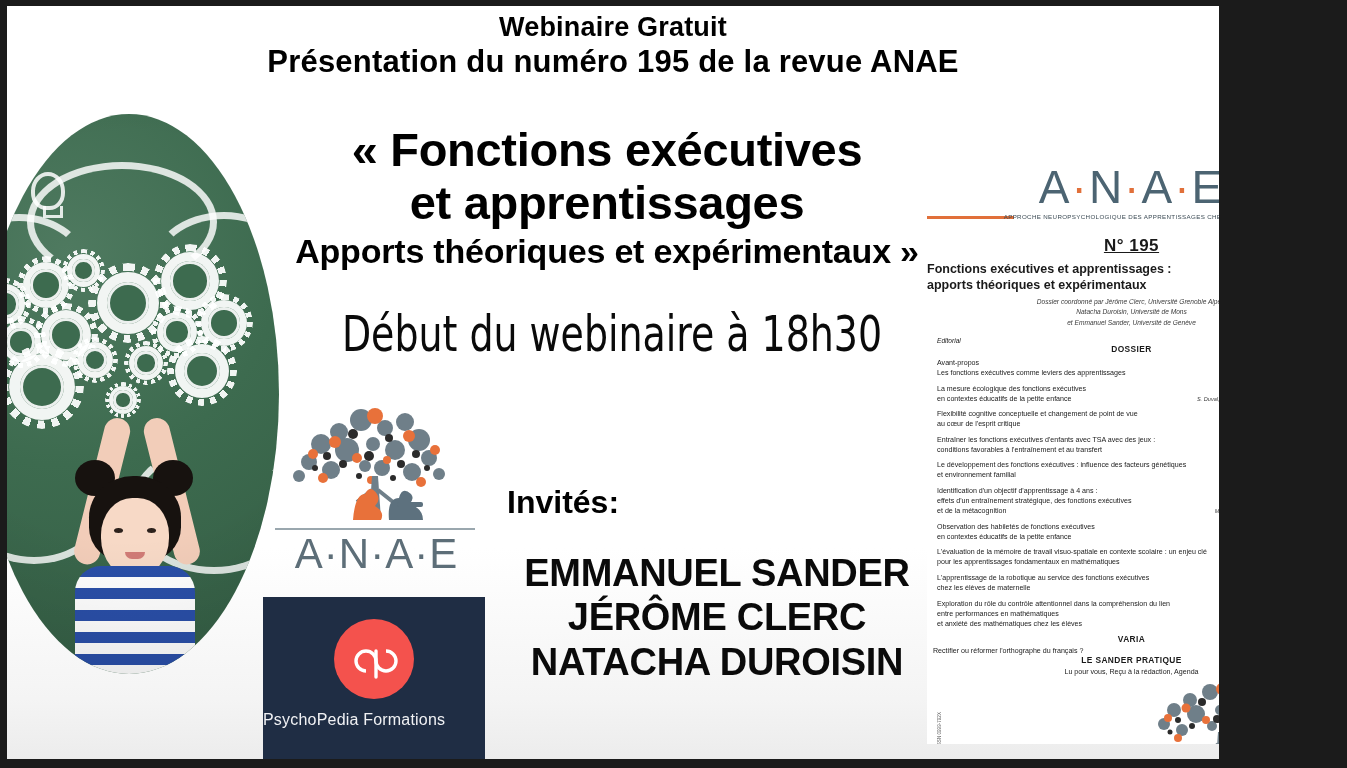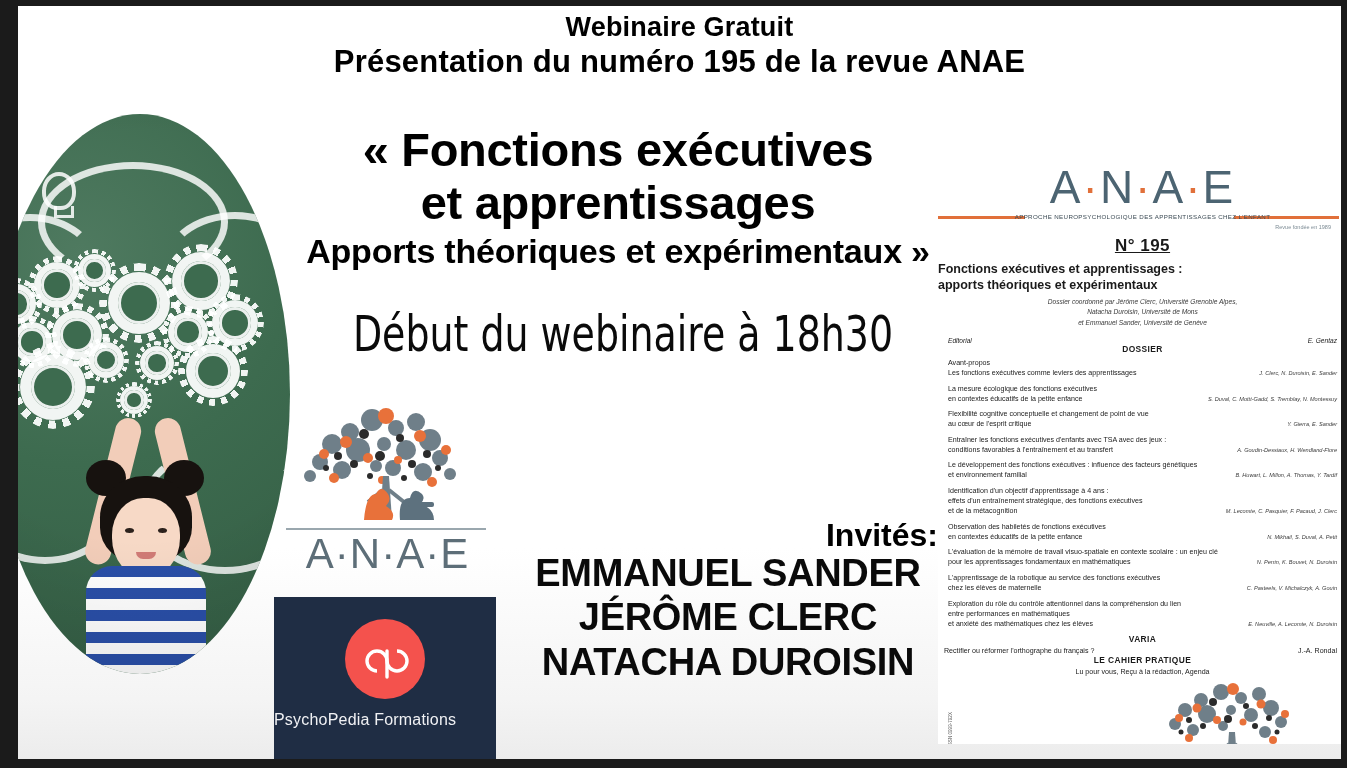--- a/index.html
+++ b/index.html
@@ -5,22 +5,22 @@
 <style>
   * { box-sizing: border-box; margin: 0; padding: 0; }
   html, body {
     width: 1347px; height: 768px;
     background: #1b1b1b;
     font-family: "Liberation Sans", sans-serif;
     overflow: hidden;
   }
   #slide {
     position: absolute;
-    left: 18px; top: 6px;
-    width: 1323px; height: 753px;
+    left: 7px; top: 6px;
+    width: 1212px; height: 753px;
     background: linear-gradient(180deg, #ffffff 0%, #ffffff 72%, #f4f4f4 92%, #ececec 100%);
     overflow: hidden;
   }
 
   
   #header {
     position: absolute; left: 0; top: 6px; width: 100%;
     text-align: center;
     color: #000;
     font-weight: bold;
@@ -123,21 +123,21 @@
     position: absolute; left: 250px; top: 300px; width: 710px;
     text-align: center; color: #0a0a0a;
     font-family: "Liberation Sans Narrow", "DejaVu Sans Condensed", "Liberation Sans", sans-serif;
     font-size: 49px; font-weight: 500;
     transform: scaleX(.86); transform-origin: center;
   }
 
   
   #guestlabel {
     position: absolute; left: 500px; top: 478px; width: 420px;
-    text-align: right; font-size: 32px; font-weight: bold; color: #000; margin-top: 33px;
+    text-align: left; font-size: 32px; font-weight: bold; color: #000;
   }
   #guests {
     position: absolute; left: 470px; top: 545px; width: 480px;
     text-align: center; font-weight: bold; color: #0a0a0a;
     font-size: 38px; line-height: 1.17; letter-spacing: -.3px;
   }
 
   
   #anaelogo { position: absolute; left: 262px; top: 392px; width: 215px; height: 180px; }
   #anaelogo .wordmark {
@@ -462,21 +462,21 @@
           </div>
         </div>
       </div>
 
     <div class="secthead">VARIA</div>
     <div class="single">
       <span>Rectifier ou réformer l'orthographe du français ?</span>
       <span class="auth">J.-A. Rondal</span>
     </div>
 
-    <div class="secthead">LE CAHIER PRATIQUE</div>
+    <div class="secthead">LE SANDER PRATIQUE</div>
     <div class="cahiersub">Lu pour vous, Reçu à la rédaction, Agenda</div>
 
     <div class="treeArea">
       <svg width="180" height="110" viewBox="0 0 180 110" style="position:absolute; right:24px; top:0;">
         <g fill="#6f7f89">
           <circle cx="58" cy="22" r="7"></circle>
             <circle cx="78" cy="14" r="8"></circle>
             <circle cx="98" cy="20" r="6"></circle>
           <circle cx="42" cy="32" r="7"></circle>
             <circle cx="116" cy="16" r="7"></circle>

